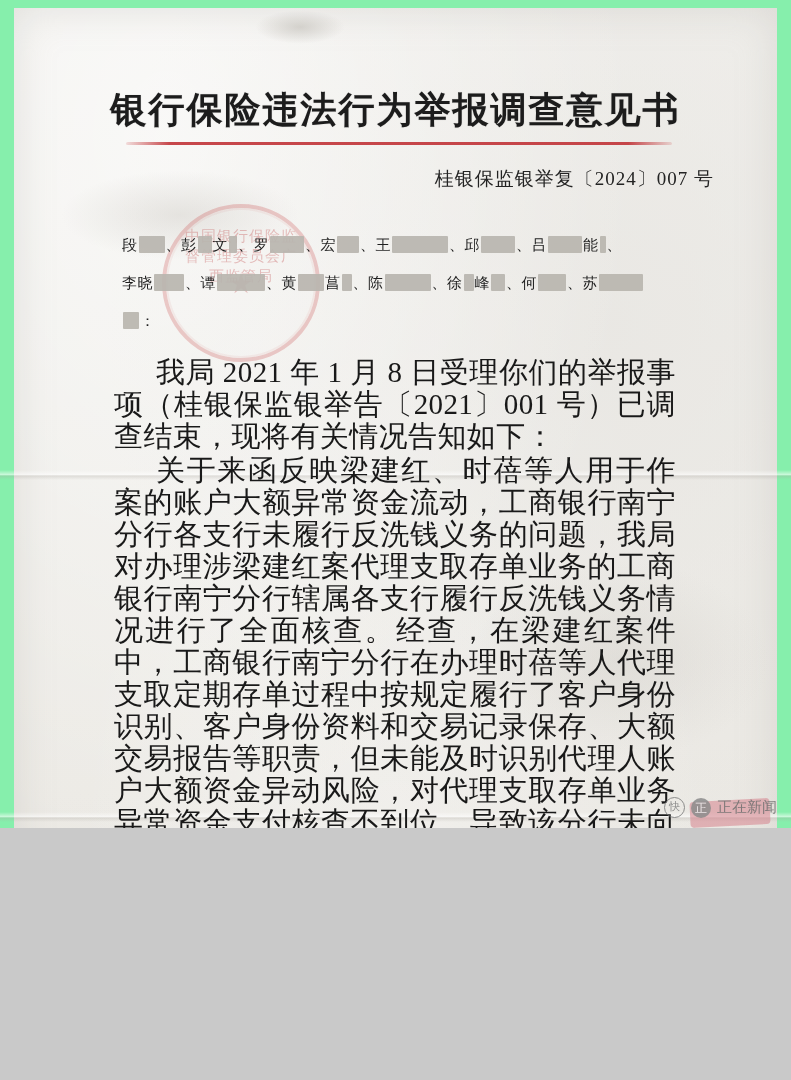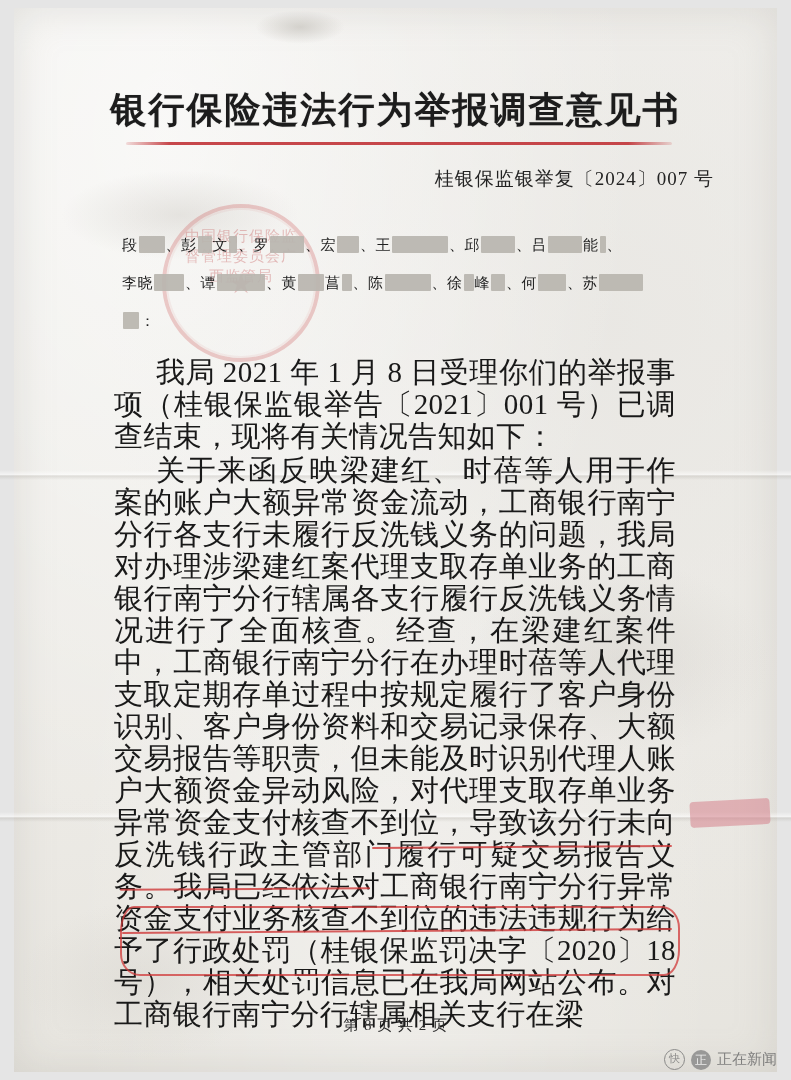--- a/index.html
+++ b/index.html
@@ -6,23 +6,23 @@
     margin: 0;
     padding: 0;
     background: #c9c9c9;
   }
   body {
     font-family: "Liberation Serif", serif;
   }
   .page {
     position: relative;
     width: 791px;
-    height: 1080px;
+    height: 828px;
     overflow: hidden;
-    background: #e5e5e5;
+    background: #86efac;
   }
   
   .paper {
     position: absolute;
     left: 14px;
     top: 8px;
     width: 763px;
     height: 1064px;
     background:
       radial-gradient(ellipse at 20% 12%, rgba(255,255,255,0.55), rgba(255,255,255,0) 55%),

